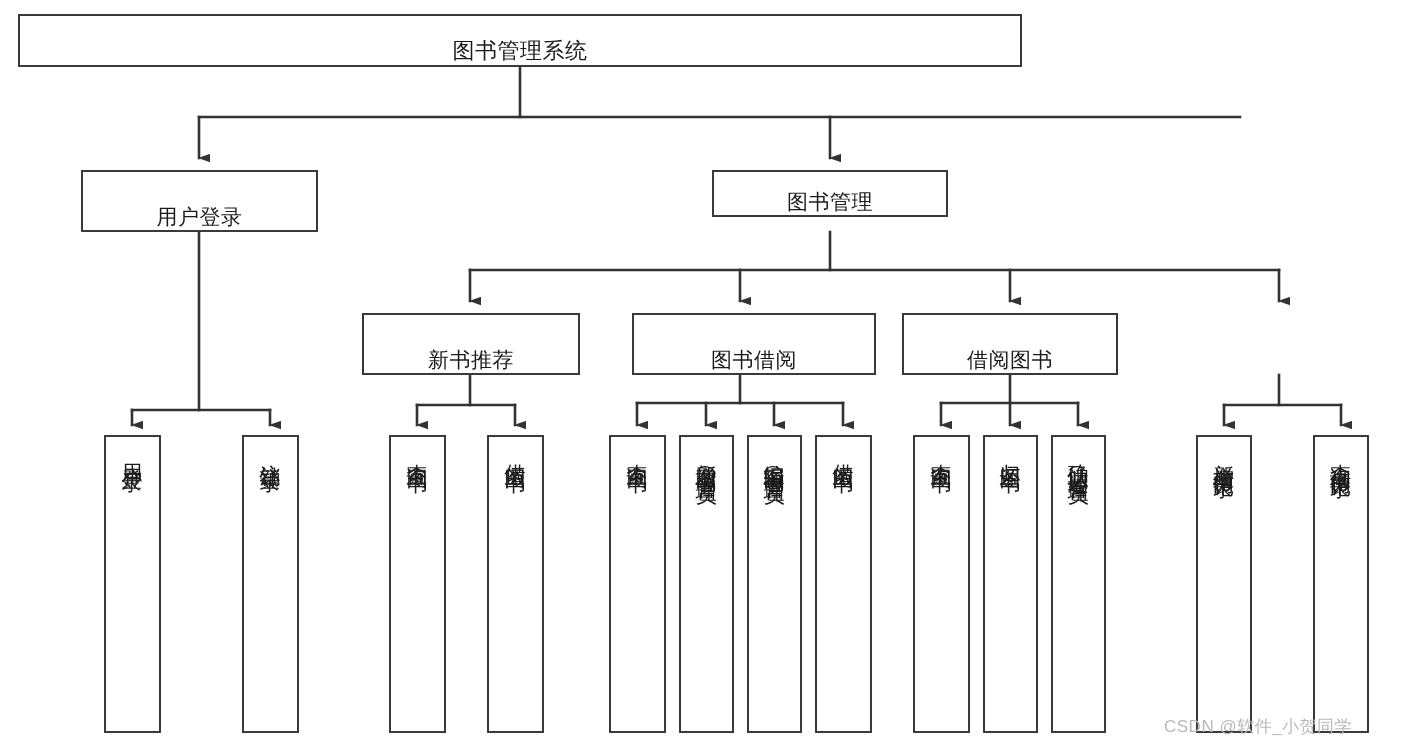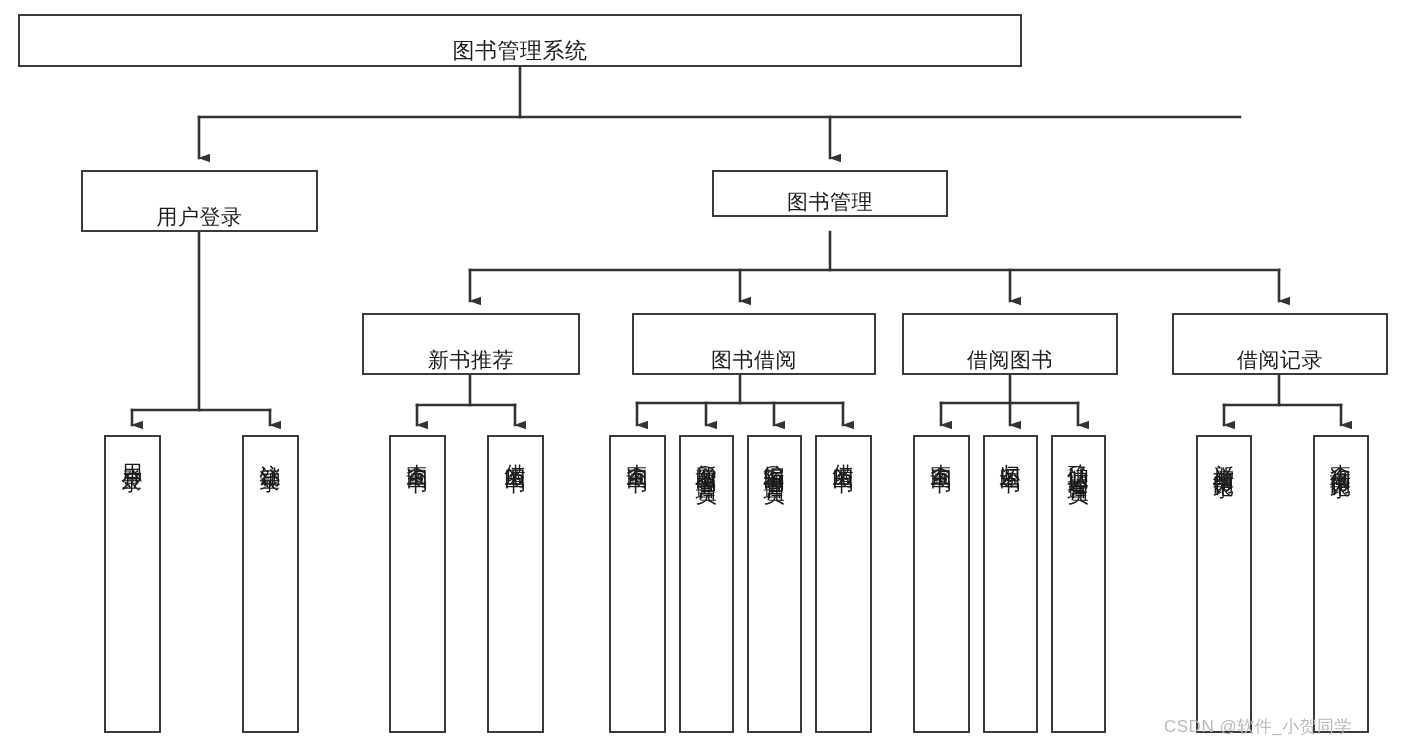--- a/index.html
+++ b/index.html
@@ -147,23 +147,20 @@
   </div>
 
   <div class="node horiz" style="left:632px; top:313px; width:244px; height:62px;">
     <span class="node-label">图书借阅</span>
   </div>
 
   <div class="node horiz" style="left:902px; top:313px; width:216px; height:62px;">
     <span class="node-label">借阅图书</span>
   </div>
 
-  <div class="node horiz" style="left:1172px; top:313px; width:216px; height:62px;">
-    <span class="node-label">借阅记录</span>
-  </div>
 
   <div class="node vert" style="left:104px; top:435px; width:57px; height:298px;">
     <span class="node-label">用户登录</span>
   </div>
 
   <div class="node vert" style="left:242px; top:435px; width:57px; height:298px;">
     <span class="node-label">注销登录</span>
   </div>
 
   <div class="node vert" style="left:389px; top:435px; width:57px; height:298px;">

